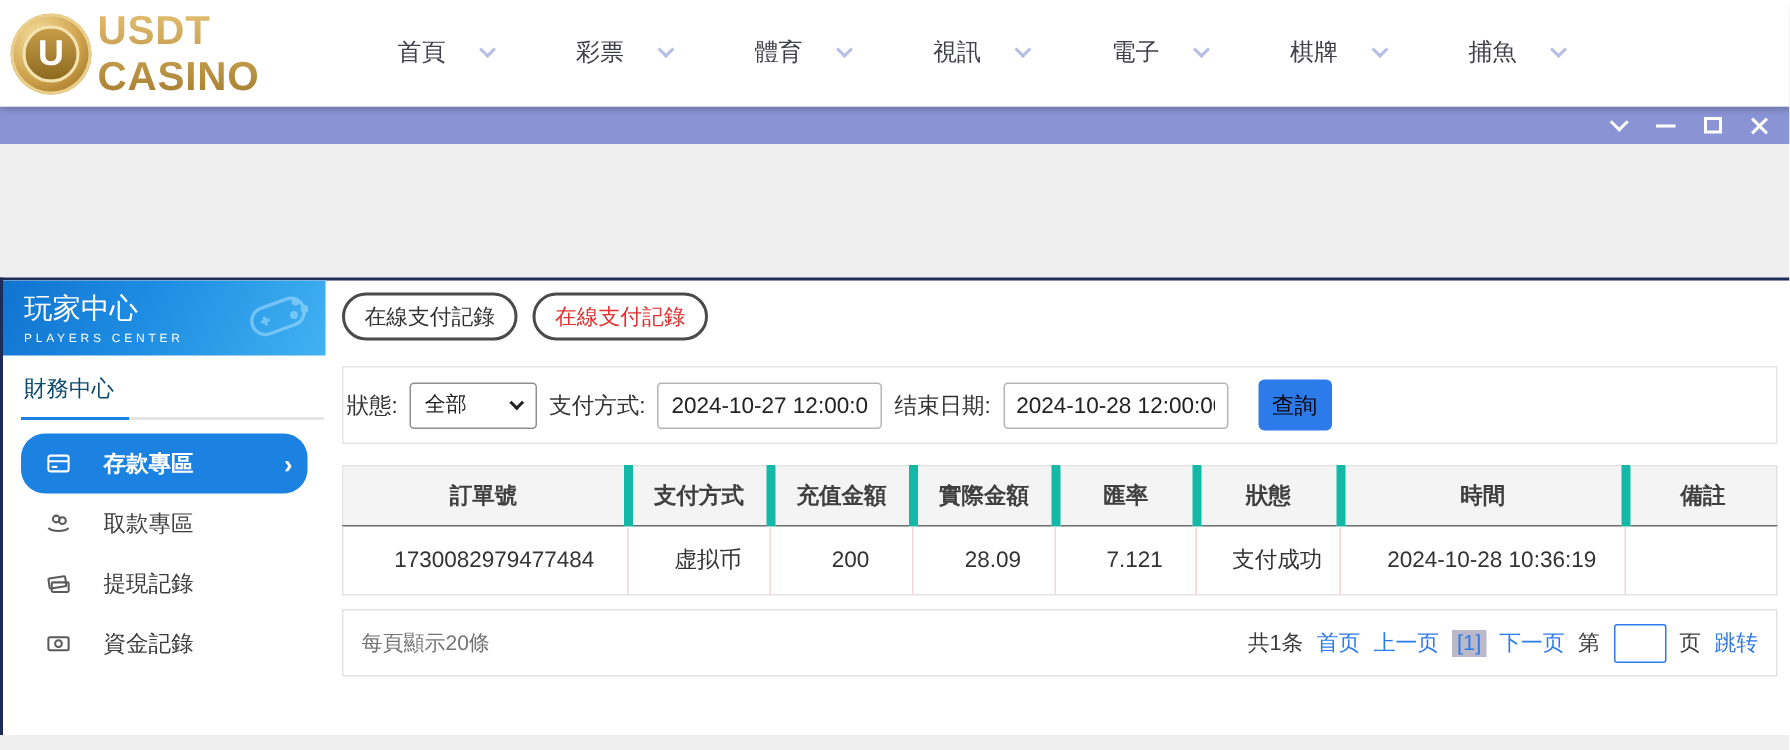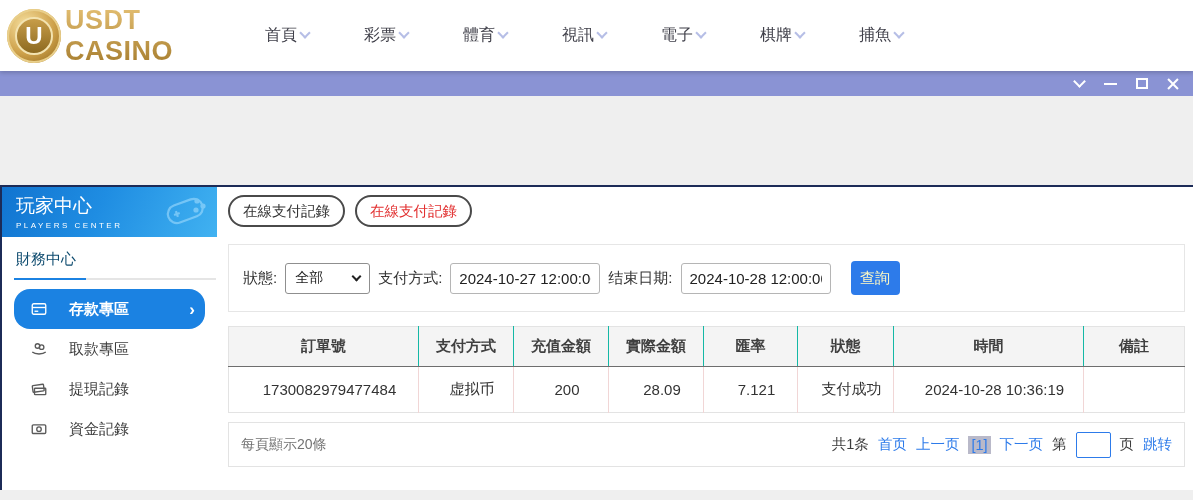--- a/index.html
+++ b/index.html
@@ -16,21 +16,21 @@
     box-shadow:inset 0 0 0 2px #e9cf8b; }
   .badge-inner { width:38px; height:38px; border-radius:50%;
     border:2px solid #f3e3b0; background:linear-gradient(180deg,#c79d49,#8d6a20);
     color:#fff; font-size:24px; font-weight:bold; display:flex; align-items:center;
     justify-content:center; }
   .brand-name { margin-left:4px; font-size:27px; font-weight:800; letter-spacing:.5px;
     color:#b08a3e;
     background:linear-gradient(180deg,#e2bd70 5%,#a87f30 95%);
     -webkit-background-clip:text; background-clip:text; -webkit-text-fill-color:transparent; }
   .mainnav { display:flex; gap:55px; margin-left:55px; }
-  .nav-item { display:flex; align-items:center; gap:4px; font-size:16px; color:#40404a; cursor:pointer;justify-content:space-between; }
+  .nav-item { display:flex; align-items:center; gap:24px; font-size:16px; color:#40404a; cursor:pointer;justify-content:space-between; }
   .chev { width:8px; height:8px; border-right:2px solid #b6bee6; border-bottom:2px solid #b6bee6;
     transform:rotate(45deg); margin-top:-5px; }
 
   
   .titlebar { height:25px; background:#8a93d4; display:flex; justify-content:flex-end;
     align-items:center; gap:6px; padding-right:8px; position:relative; z-index:2; }
   .wc { width:25px; height:25px; display:flex; align-items:center; justify-content:center; cursor:pointer; }
   .wc-chev { width:9px; height:9px; border-right:2px solid #fff; border-bottom:2px solid #fff;
     transform:rotate(45deg); margin-top:-4px; }
   .wc-min { width:13px; height:2px; background:#fff; }
@@ -67,36 +67,36 @@
   .menu-item.active .mi-icon { color:#fff; }
   .menu-item.active .mi-arrow { display:block; }
 
   
   main { flex:1; padding:8px 0 0 11px; }
   .tabs { display:flex; gap:10px; }
   .tab { height:32px; border:2px solid #4a4a4a; border-radius:17px; background:#fff;
     display:flex; align-items:center; padding:0 13px; font-size:14.5px; color:#333; cursor:pointer; }
   .tab.active { color:#e23030; }
 
-  .filter-box { width:957px; height:68px; margin-top:17px; border:1px solid #e6e6e6;
-    display:flex; align-items:center; padding-left:14px; gap:8px; }
+  .filter-box { width:957px; height:52px; margin-top:17px; border:1px solid #e6e6e6;
+    display:flex; align-items:center; padding-left:2px; gap:8px; }
   .flabel { font-size:15px; color:#333; }
   .selectbox { width:85px; height:31px; border:1px solid #8f8f8f; border-radius:3px; background:#fff;
     display:flex; align-items:center; justify-content:space-between; padding:0 9px; font-size:14px;
     color:#222; cursor:pointer; }
   .sel-chev { width:7px; height:7px; border-right:2px solid #222; border-bottom:2px solid #222;
     transform:rotate(45deg); margin-top:-4px; }
   .date-input { width:150px; height:31px; border:1px solid #b5b5b5; border-radius:3px;
     font-size:15px; padding:0 8px; color:#222; font-family:inherit; }
-  .search-btn { margin-left:12px; width:49px; height:34px; background:#2d7bea; color:#fef9c3;
+  .search-btn { margin-left:12px; width:49px; height:34px; background:#2d7bea; color:#000000;
     border:none; border-radius:4px; font-size:15px; cursor:pointer; font-family:inherit; }
 
   table.records { width:957px; margin-top:14px; border-collapse:collapse; border:1px solid #e3e3e3; }
   .records th { background:#f4f4f4; height:40px; font-size:15px; color:#404040;
-    border-bottom:1px solid #6e6e6e; border-right:1px solid #14b8a6; font-weight:bold; }
+    border-bottom:1px solid #6e6e6e; border-right:6px solid #14b8a6; font-weight:bold; }
   .records td { height:46px; text-align:center; font-size:15px; color:#333;
     border-right:1px solid #f1d6d6;padding-left:12px; }
   .records th:last-child, .records td:last-child { border-right:none; }
 
   .pag-box { width:957px; height:45px; margin-top:9px; border:1px solid #e3e3e3;
     display:flex; align-items:center; justify-content:space-between; padding:0 12px; }
   .pag-left { font-size:14px; color:#737373; }
   .pag-right { display:flex; align-items:center; gap:9px; font-size:14.5px; color:#3c3c3c; }
   .pag-link { color:#2d7bea; cursor:pointer; }
   .pag-current { color:#2d7bea; background:#b9b9c9; padding:1px 3px; cursor:pointer; }

